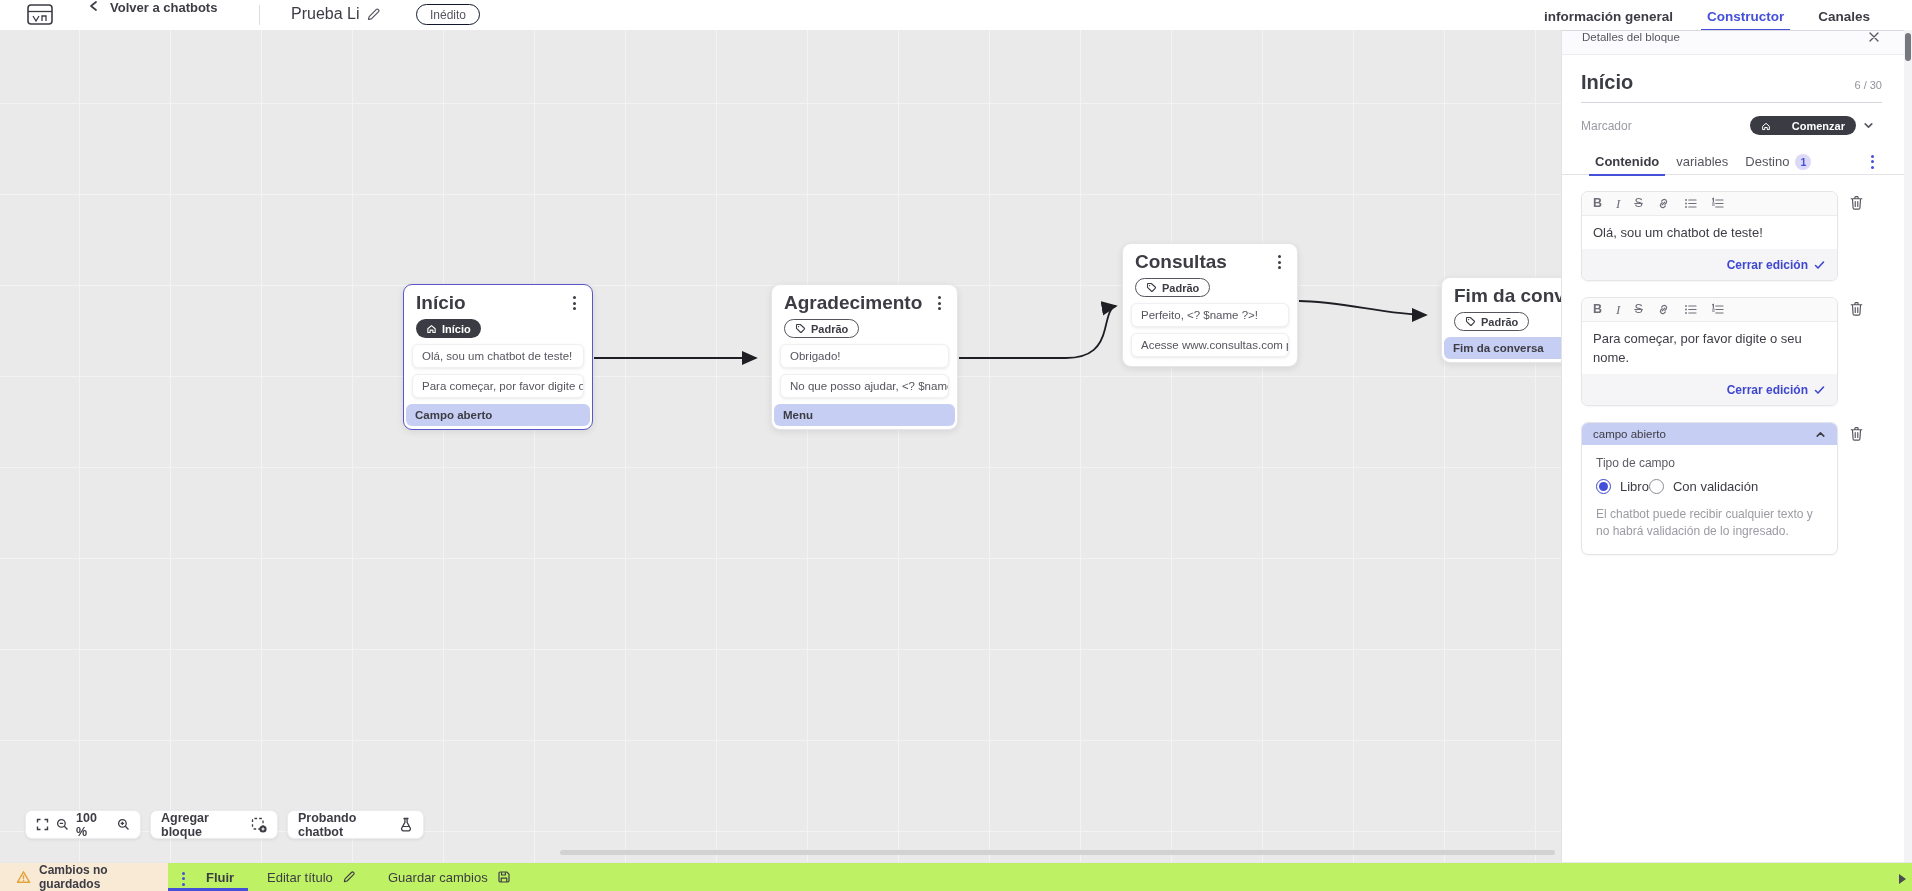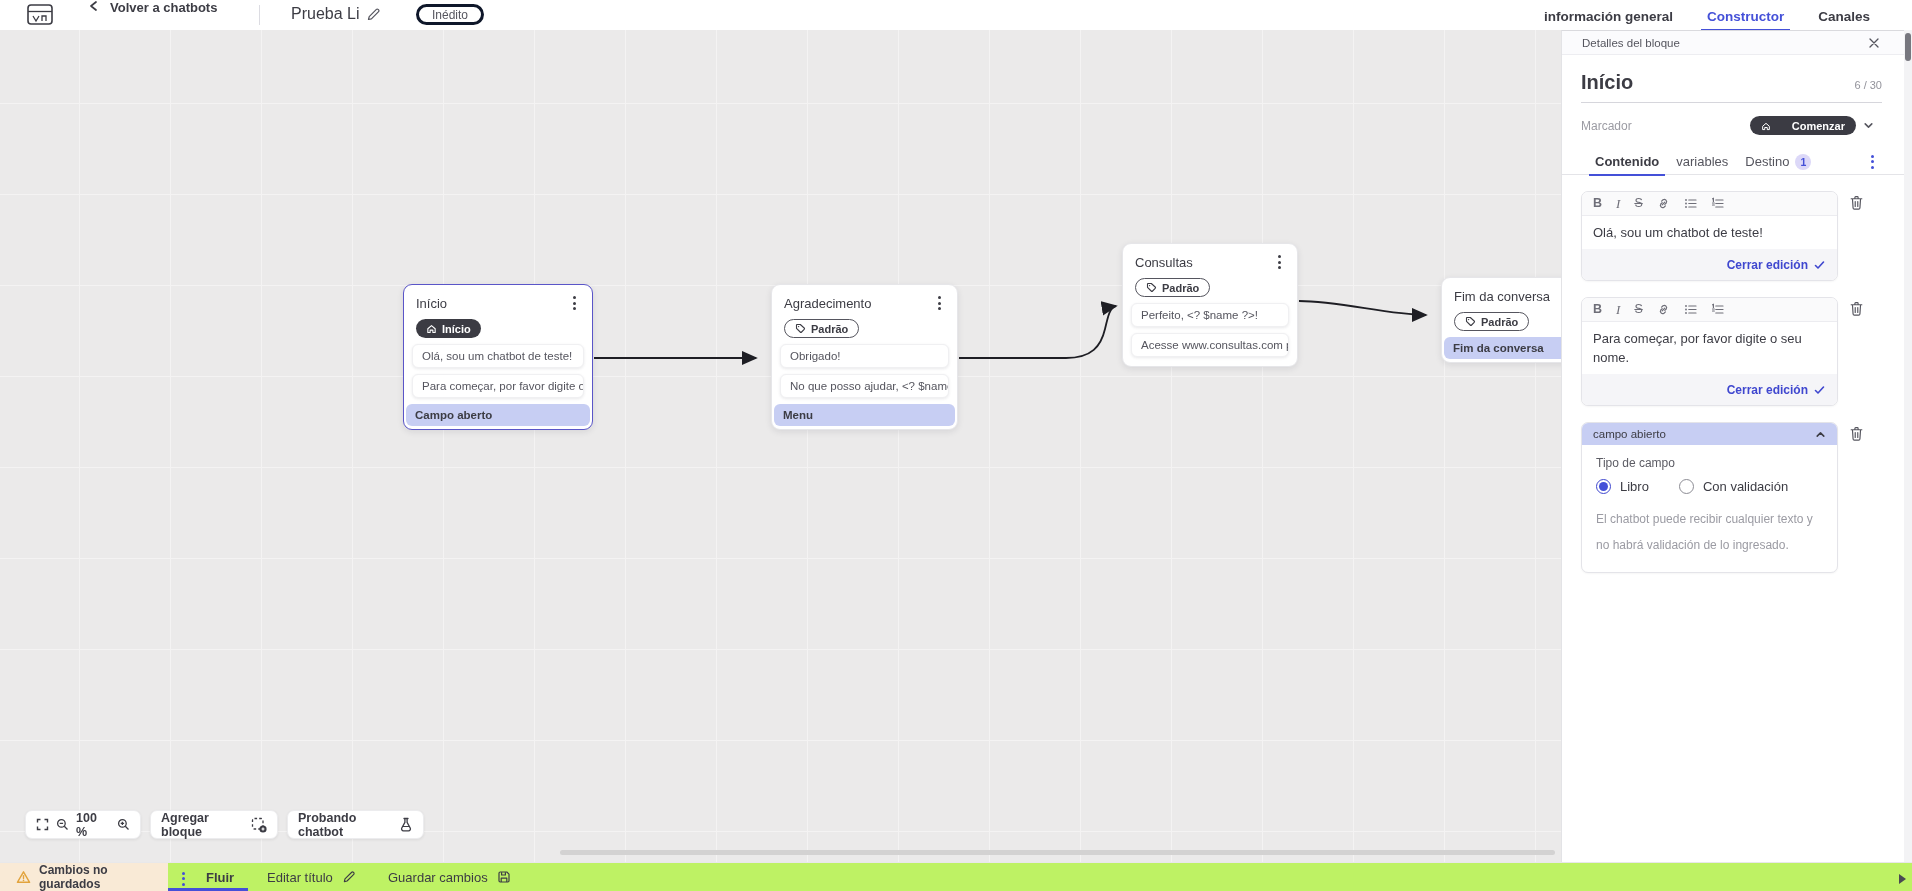--- a/index.html
+++ b/index.html
@@ -8,41 +8,41 @@
   .stage { position:relative; width:1912px; height:891px; overflow:hidden; background:#fff; }
 
   
   .header { position:absolute; left:0; top:0; width:1912px; height:30px; background:#fff; z-index:40; }
   .logo { position:absolute; left:26px; top:3px; color:#3c3c44; }
   .hdr-back { position:absolute; left:88px; top:0; height:30px; display:flex; align-items:flex-start; gap:10px; cursor:pointer; }
   .hdr-back .lbl { font-size:13px; font-weight:bold; color:#3c3c44; }
   .hdr-div { position:absolute; left:259px; top:5px; width:1px; height:20px; background:#dcdce2; }
   .hdr-title { position:absolute; left:291px; top:5px; font-size:16px; color:#3c3c44; }
   .hdr-pencil { position:absolute; left:366px; top:7px; color:#55555e; cursor:pointer; }
-  .status-pill { position:absolute; left:416px; top:4px; height:21px; padding:0 13px; border:3px solid #0f172a;
+  .status-pill { position:absolute; left:416px; top:4px; height:21px; padding:0 13px; border:1px solid #0f172a;
     border-radius:11px; font-size:12px; color:#55555e; display:flex; align-items:center; }
   .htabs { position:absolute; right:40px; top:0; height:30px; display:flex; gap:30px; }
   .htab { position:relative; height:30px; display:flex; align-items:center; font-size:13.5px; font-weight:bold;
     color:#3c3c44; cursor:pointer; padding:16px 2px; }
   .htab.active { color:#4450d8; }
   .htab.active::after { content:""; position:absolute; left:-4px; right:-4px; bottom:0; height:3px; background:#4450d8; }
 
   
   .canvas { position:absolute; left:0; top:30px; width:1561px; height:832px; overflow:hidden;
     background-color:#ebeaea;
     background-image:linear-gradient(#f4f3f3 1px, transparent 1px),
                      linear-gradient(90deg,#f4f3f3 1px, transparent 1px);
     background-size:91px 91px; background-position:-12px -18px; }
   .wires { position:absolute; left:0; top:0; }
 
   .fblock { position:absolute; background:#fff; border:1px solid #e6e6e9; border-radius:9px;
     box-shadow:0 2px 6px rgba(40,40,60,.10); padding:9px 0 3px; cursor:grab; }
   .fblock.selected { border:1.5px solid #5a55c8; }
   .fblock-head { display:flex; justify-content:space-between; align-items:center; padding:0 12px; height:18px; }
-  .fblock-title { font-size:13px; font-weight:normal; color:#3c3c44; white-space:nowrap; }
+  .fblock-title { font-size:19px; font-weight:bold; color:#3c3c44; white-space:nowrap; }
   .pill-row { margin:7px 12px 0; }
   .pill { display:inline-flex; align-items:center; gap:5px; height:19px; padding:0 10px; border-radius:10px;
     font-size:11px; font-weight:bold; }
   .pill.dark { background:#3b3b43; color:#fff; }
   .pill.outline { background:#fff; border:1px solid #55555e; color:#3c3c44; }
   .fblock-items { margin-top:4px; }
   .fblock-item { margin:6px 8px; padding:5px 9px; background:#fff; border:1px solid #f0f0f2; border-radius:6px;
     box-shadow:0 1px 3px rgba(40,40,60,.10); font-size:11.5px; color:#55555e;
     white-space:nowrap; overflow:hidden; cursor:pointer; }
   .fblock-item.hl { margin:6px 2px 0; background:#c7cef3; border:none; box-shadow:none; font-weight:bold;
@@ -69,21 +69,21 @@
   .f-flow { position:absolute; left:206px; top:7px; font-size:13px; font-weight:bold; color:#3c3c44; cursor:pointer; }
   .f-flow-line { position:absolute; left:168px; top:25px; width:80px; height:3px; background:#4450d8; }
   .f-item { position:absolute; top:0; height:28px; display:flex; align-items:center; gap:9px;
     font-size:13px; color:#3c3c44; cursor:pointer; }
   .f-item .icon { color:#3c3c44; display:flex; }
 
   
   .panel { position:absolute; left:1561px; top:30px; width:343px; height:832px; background:#fff;
     border-left:1px solid #e3e3e6; border-top:1px solid #dadade; z-index:45; }
   .panel-top { height:24px; background:#fbfbfd; border-bottom:1px solid #ededf1; display:flex;
-    align-items:center; justify-content:space-between; padding:0 24px 0 20px; }
+    justify-content:space-between; padding:0 24px 0 20px; }
   .panel-top .t { font-size:11.5px; color:#55555e; }
   .panel-top .x { color:#55555e; cursor:pointer; display:flex; }
   .title-row { display:flex; justify-content:space-between; align-items:flex-end; margin:16px 22px 0 19px;
     padding-bottom:8px; border-bottom:1px solid #d6d6dc; }
   .block-name { font-size:20px; font-weight:600; color:#3c3c44; }
   .counter { font-size:11px; color:#93939b; padding-bottom:3px; }
   .marker-row { display:flex; align-items:center; justify-content:space-between; margin:13px 30px 0 19px; }
   .marker-lbl { font-size:12px; color:#9b9ba3; }
   .marker-right { display:flex; align-items:center; gap:7px; }
   .marker-pill { display:inline-flex; align-items:center; gap:21px; height:19px; padding:0 11px;
@@ -116,27 +116,27 @@
   .efoot { background:#f5f5f8; padding:6px 12px 7px; text-align:right; }
   .close-edit { font-size:12px; font-weight:bold; color:#3f47cf; cursor:pointer; display:inline-flex;
     align-items:center; gap:6px; }
 
   .openfield { border:1px solid #e4e4e9; border-radius:7px; overflow:hidden; background:#fff;
     box-shadow:0 1px 2px rgba(0,0,0,.04); }
   .of-head { height:22px; background:#c7cef3; display:flex; align-items:center; justify-content:space-between;
     padding:0 11px; font-size:11.5px; color:#3c3c44; cursor:pointer; }
   .of-body { padding:11px 14px 14px; }
   .of-type { font-size:12px; color:#5c5c64; }
-  .radio-row { display:flex; align-items:flex-end; gap:30px; margin-top:9px; }
+  .radio-row { display:flex; align-items:flex-end; margin-top:9px; }
   .radio-opt { display:flex; align-items:center; gap:9px; font-size:13px; color:#3c3c44; cursor:pointer; }
   .radio { width:15px; height:15px; border-radius:50%; border:1.5px solid #8c8c94; background:#fff; position:relative; }
   .radio.sel { border-color:#3f47cf; }
   .radio.sel::after { content:""; position:absolute; left:1.5px; top:1.5px; width:9px; height:9px;
     border-radius:50%; background:#4450d8; }
-  .of-help { margin-top:12px; font-size:12px; line-height:26px; color:#9b9ba3; max-width:242px; }
+  .of-help { margin-top:12px; font-size:12px; line-height:17px; color:#9b9ba3; max-width:242px; }
 
   .add-content { margin:24px 20px 0 17px; height:38px; border:1px dashed #a0a0a8; border-radius:5px;
     display:flex; align-items:center; justify-content:center; font-size:13px; color:#3c3c44;
     cursor:pointer; position:relative; }
   .cursor-hand { position:absolute; left:215px; top:22px; pointer-events:none; }
 
   
   .vtrack { position:absolute; left:1904px; top:30px; width:8px; height:832px; background:#f3f3f5; z-index:60; }
   .vthumb { position:absolute; left:1px; top:3px; width:6px; height:28px; border-radius:3px; background:#77777f; }
   .corner-arrow { position:absolute; left:1899px; top:874px; width:0; height:0; z-index:60;

